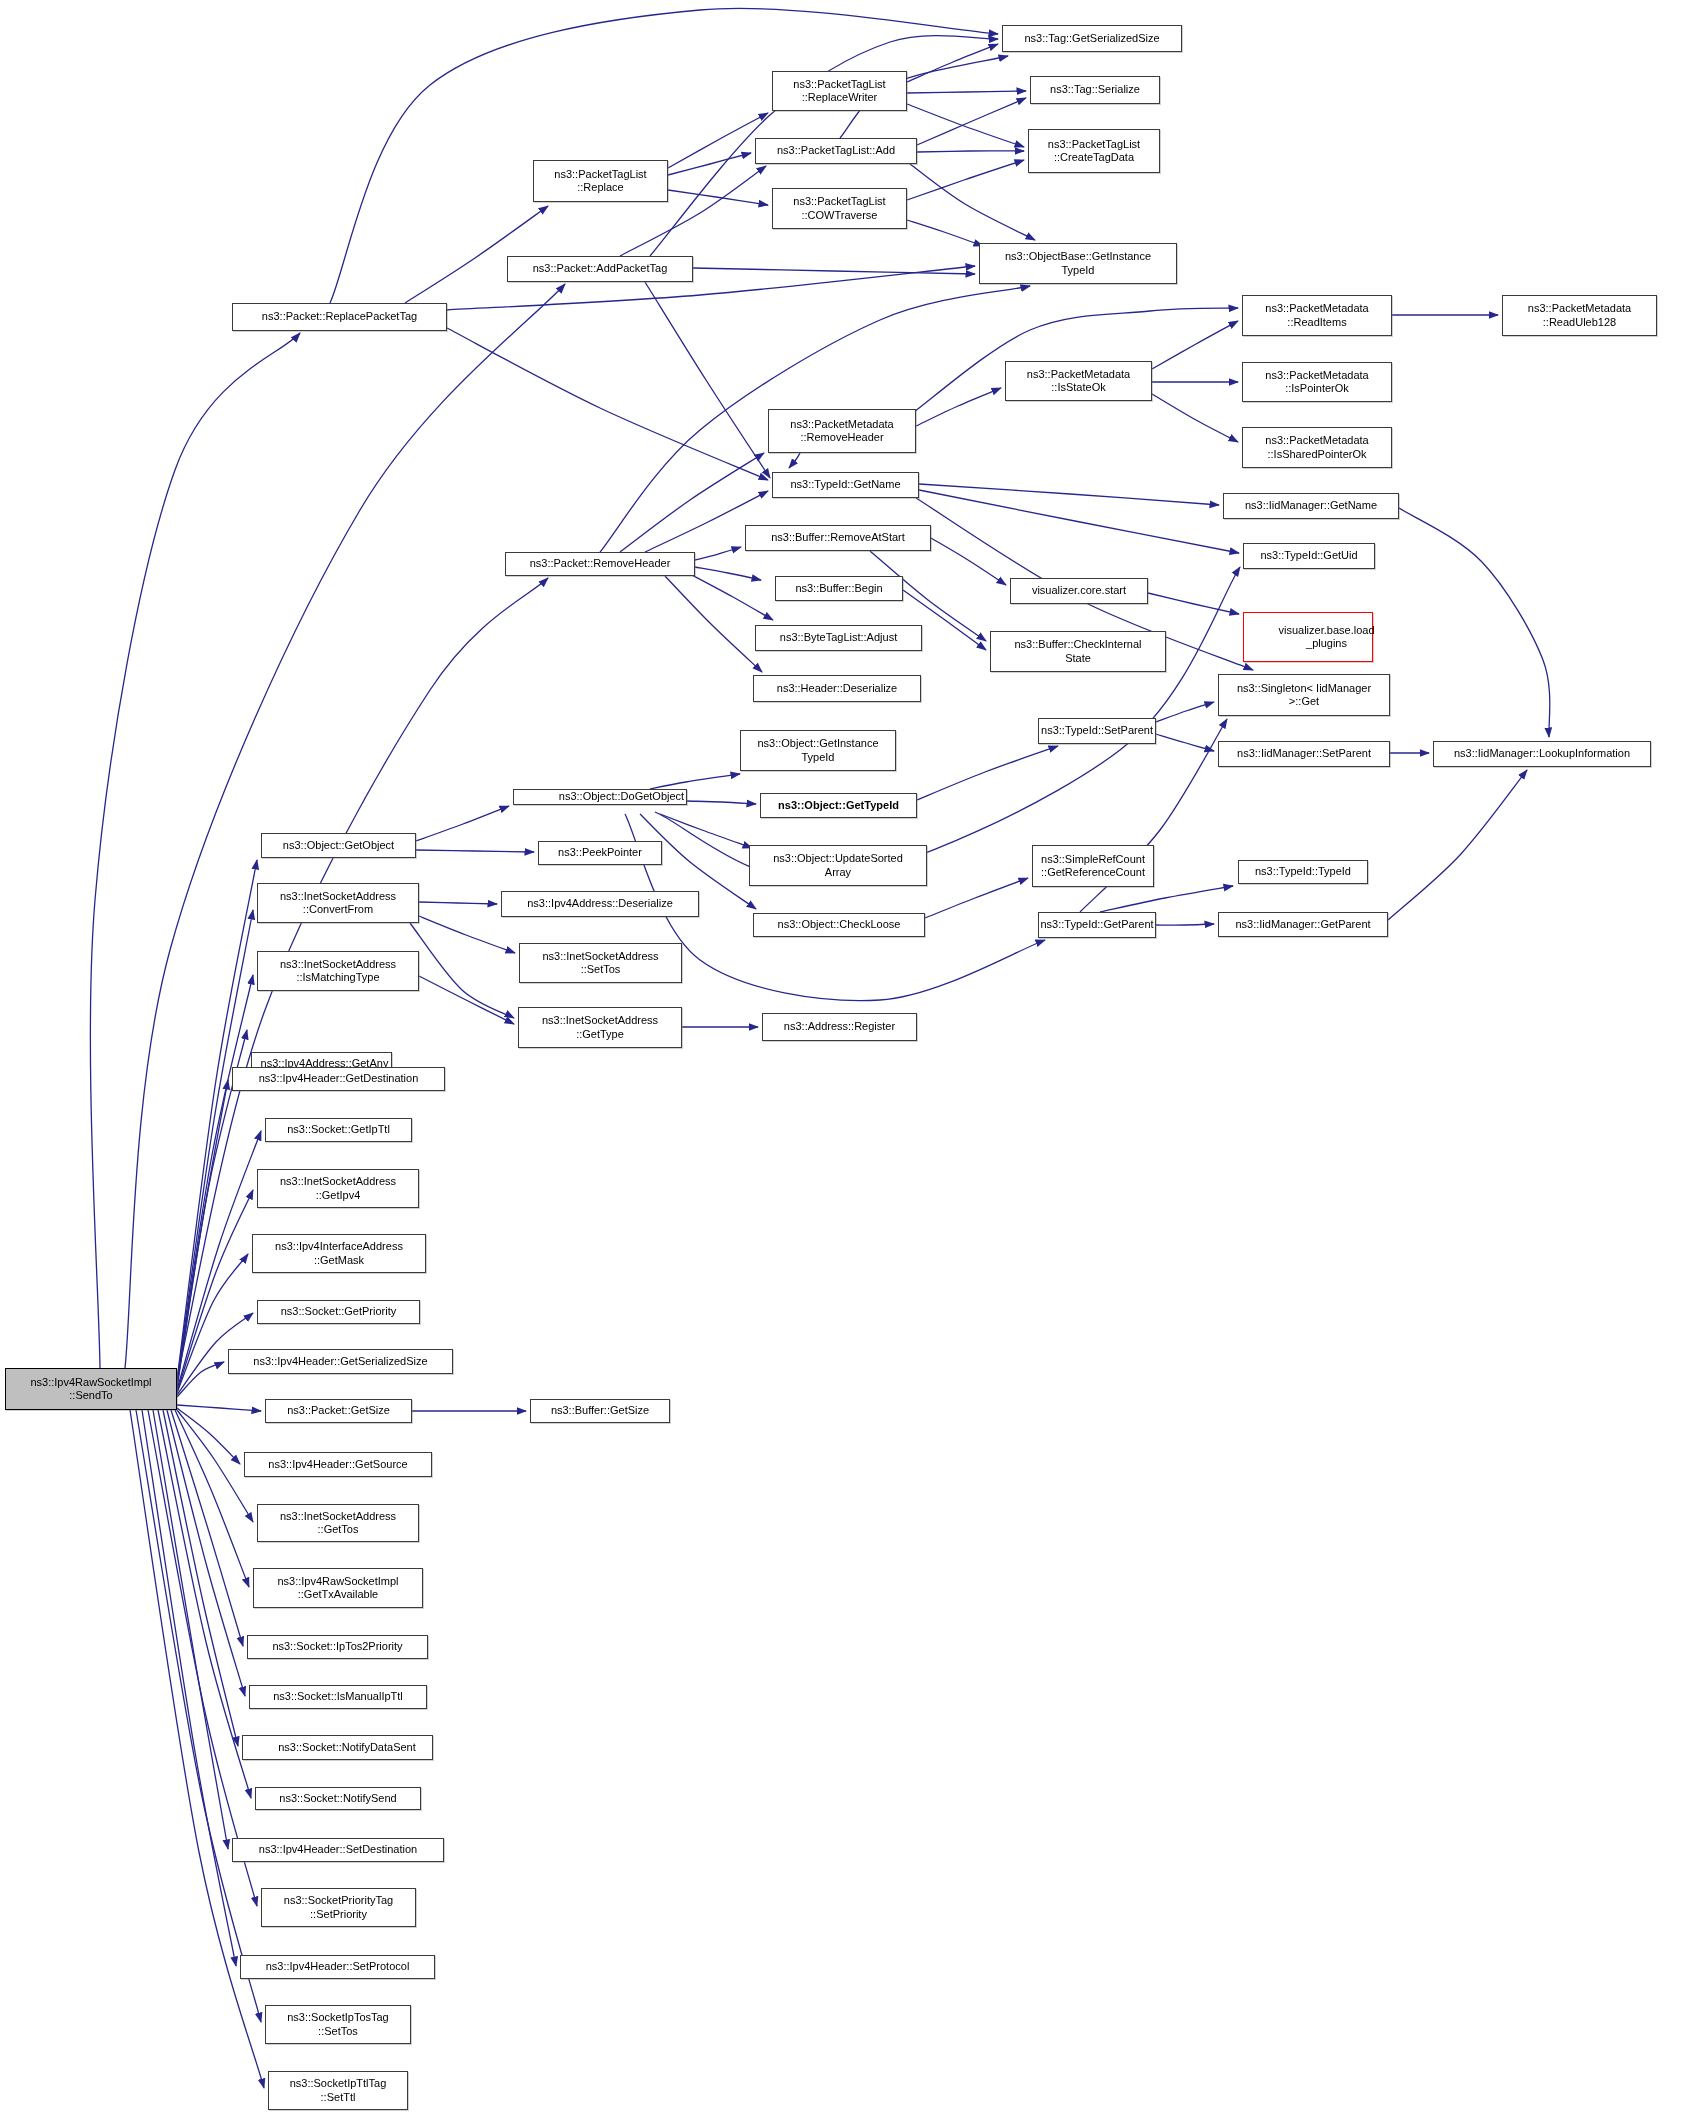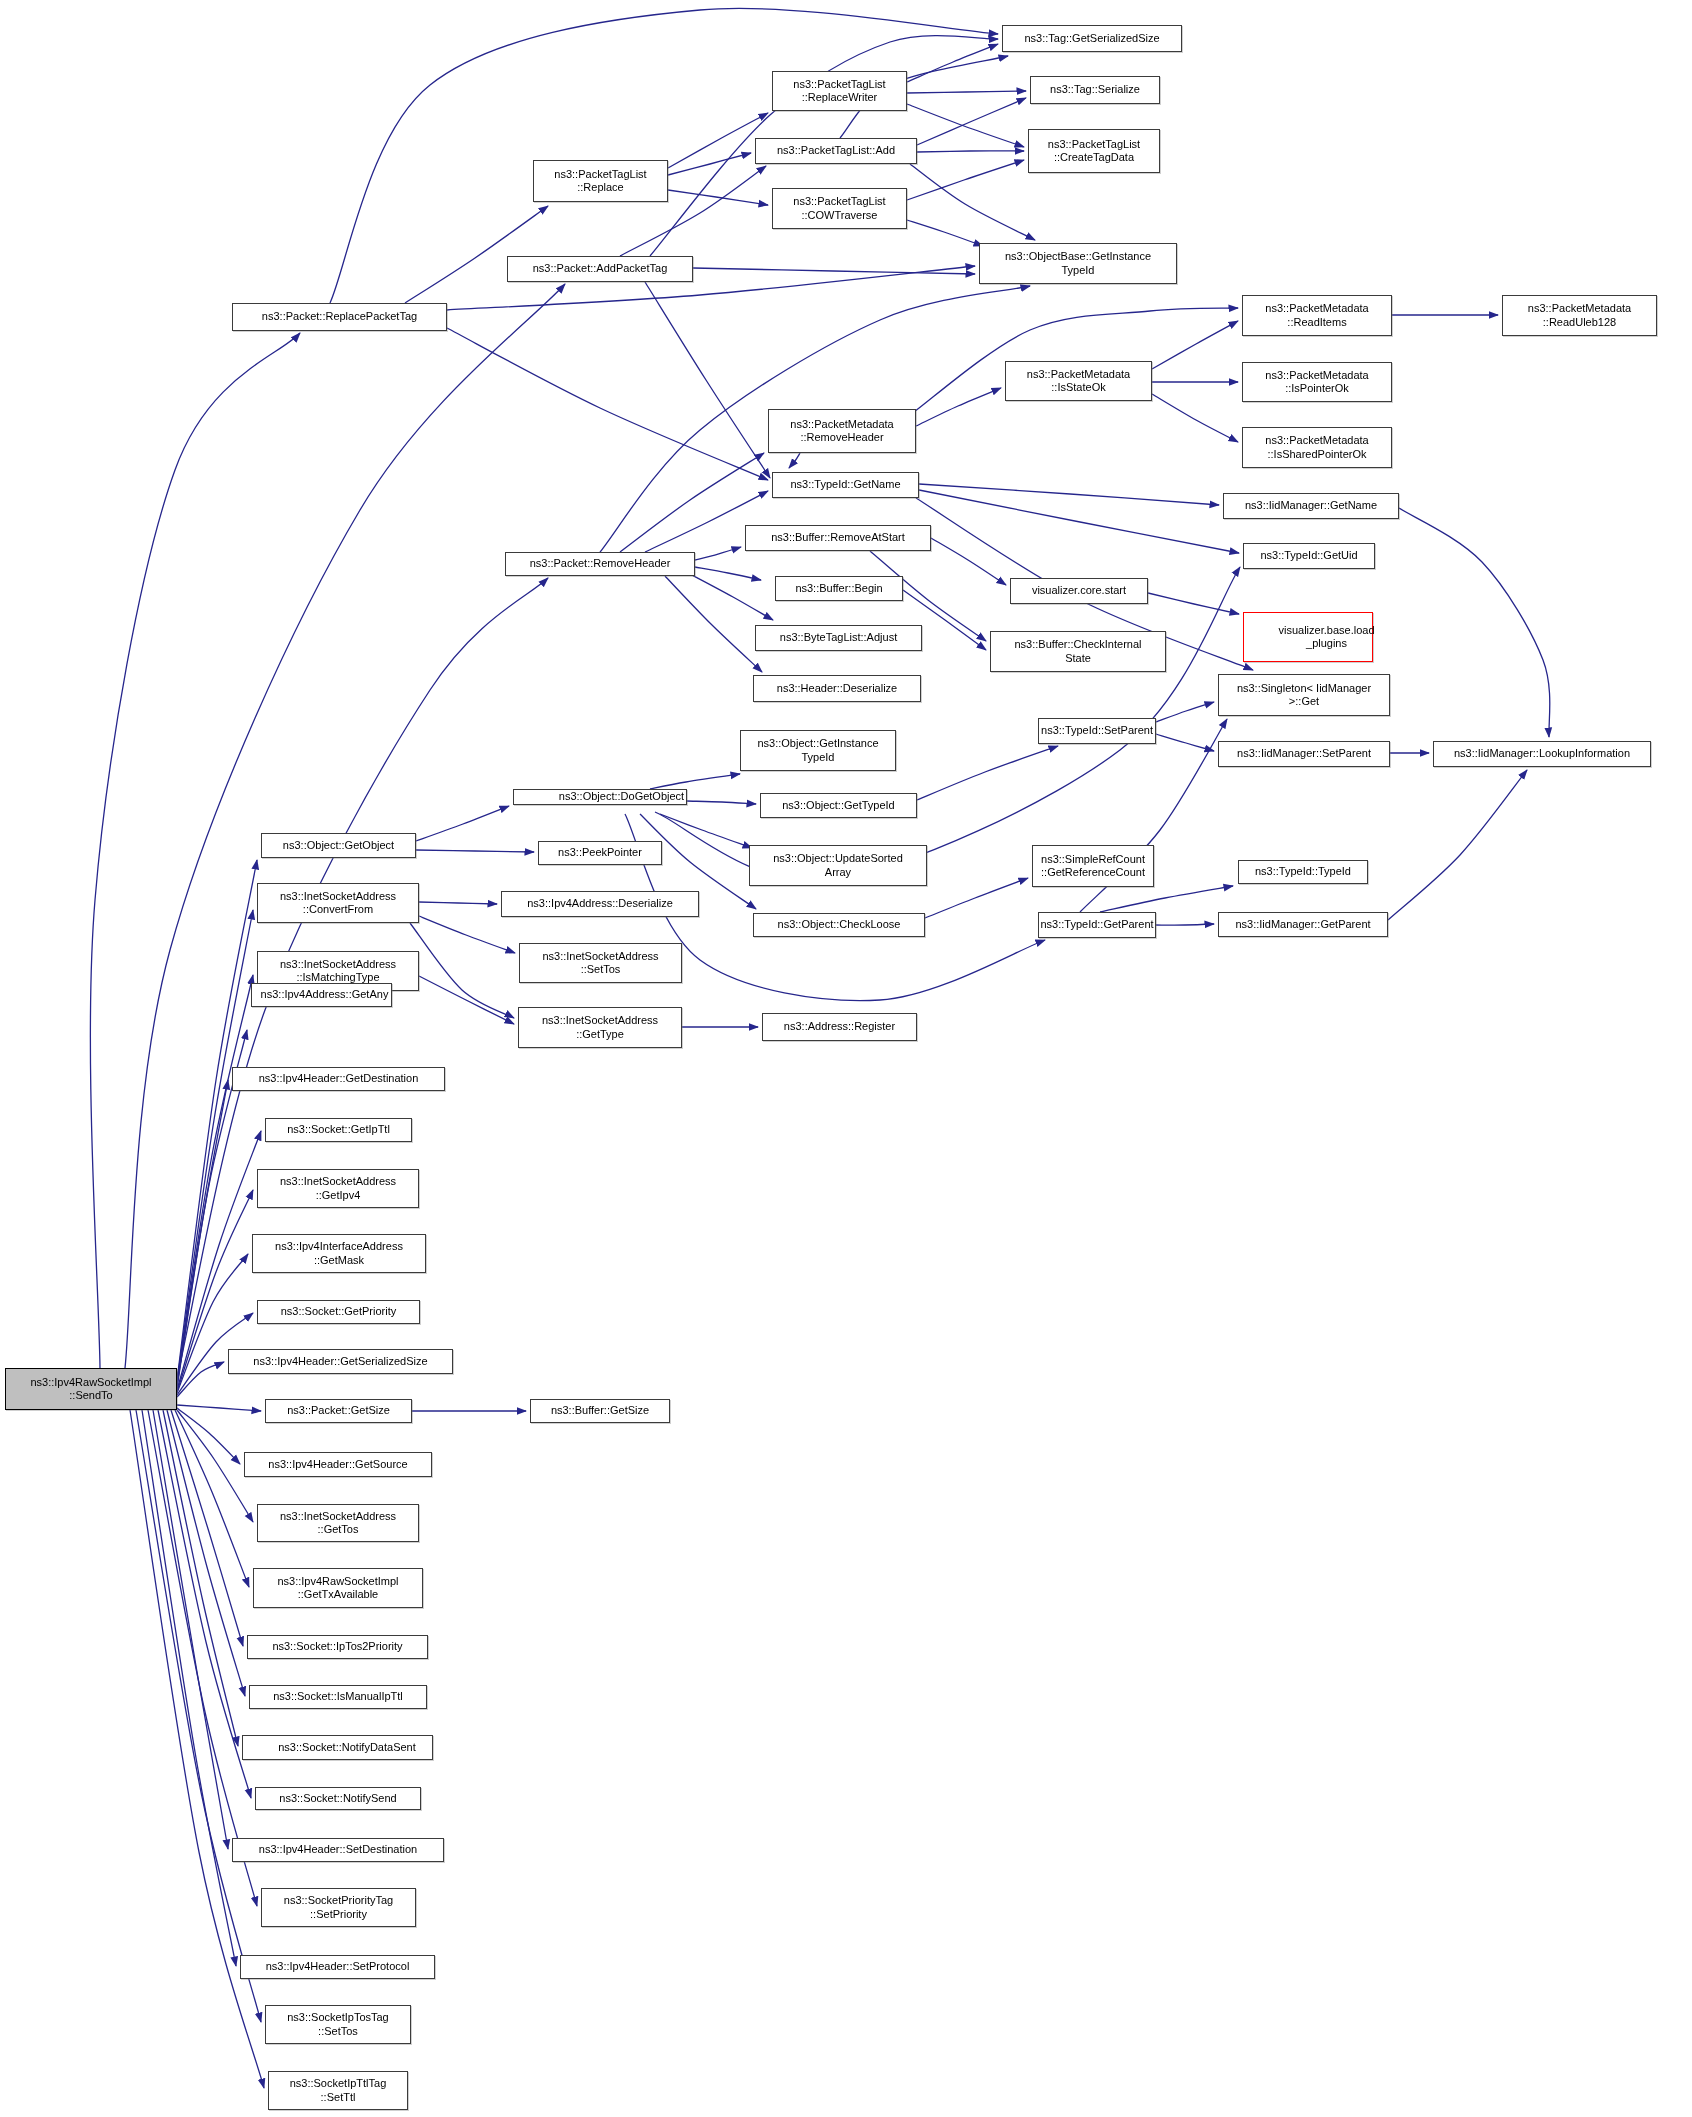--- a/index.html
+++ b/index.html
@@ -157,21 +157,21 @@
       <div class="node" style="left: 768px; top: 409px; width: 148px; height: 44px;">ns3::PacketMetadata
 ::RemoveHeader</div>
       <div class="node" style="left: 772px; top: 472px; width: 147px; height: 26px;">ns3::TypeId::GetName</div>
       <div class="node" style="left: 745px; top: 525px; width: 186px; height: 26px;">ns3::Buffer::RemoveAtStart</div>
       <div class="node" style="left: 775px; top: 576px; width: 128px; height: 25px;">ns3::Buffer::Begin</div>
       <div class="node" style="left: 755px; top: 625px; width: 167px; height: 26px;">ns3::ByteTagList::Adjust</div>
       <div class="node" style="left: 753px; top: 675px; width: 168px; height: 27px;">ns3::Header::Deserialize</div>
       <div class="node" style="left: 740px; top: 730px; width: 156px; height: 41px;">ns3::Object::GetInstance
 TypeId</div>
       <div class="node" style="left: 513px; top: 789px; width: 174px; height: 16px; padding-left: 45px;">ns3::Object::DoGetObject</div>
-      <div class="node" style="left: 760px; top: 793px; width: 157px; height: 25px;">ns3::Object::GetTypeId</div>
+      <div class="node" style="left: 760px; top: 793px; width: 157px; height: 25px; font-weight: bold;">ns3::Object::GetTypeId</div>
       <div class="node" style="left: 749px; top: 845px; width: 178px; height: 41px;">ns3::Object::UpdateSorted
 Array</div>
       <div class="node" style="left: 753px; top: 913px; width: 172px; height: 24px;">ns3::Object::CheckLoose</div>
       <div class="node" style="left: 1005px; top: 361px; width: 147px; height: 40px;">ns3::PacketMetadata
 ::IsStateOk</div>
       <div class="node" style="left: 1242px; top: 295px; width: 150px; height: 41px;">ns3::PacketMetadata
 ::ReadItems</div>
       <div class="node" style="left: 1502px; top: 295px; width: 155px; height: 41px;">ns3::PacketMetadata
 ::ReadUleb128</div>
       <div class="node" style="left: 1242px; top: 362px; width: 150px; height: 40px;">ns3::PacketMetadata
@@ -198,21 +198,21 @@
       <div class="node" style="left: 505px; top: 552px; width: 190px; height: 24px;">ns3::Packet::RemoveHeader</div>
       <div class="node" style="left: 261px; top: 833px; width: 155px; height: 25px;">ns3::Object::GetObject</div>
       <div class="node" style="left: 538px; top: 841px; width: 124px; height: 24px;">ns3::PeekPointer</div>
       <div class="node" style="left: 257px; top: 883px; width: 162px; height: 40px;">ns3::InetSocketAddress
 ::ConvertFrom</div>
       <div class="node" style="left: 501px; top: 891px; width: 198px; height: 26px;">ns3::Ipv4Address::Deserialize</div>
       <div class="node" style="left: 257px; top: 951px; width: 162px; height: 40px;">ns3::InetSocketAddress
 ::IsMatchingType</div>
       <div class="node" style="left: 519px; top: 943px; width: 163px; height: 40px;">ns3::InetSocketAddress
 ::SetTos</div>
-      <div class="node" style="left: 251px; top: 983px; width: 141px; height: 24px; padding-left: 8px;">ns3::Ipv4Address::GetAny</div>
+      <div class="node" style="left: 251px; top: 1052px; width: 141px; height: 24px; padding-left: 8px;">ns3::Ipv4Address::GetAny</div>
       <div class="node" style="left: 518px; top: 1007px; width: 164px; height: 41px;">ns3::InetSocketAddress
 ::GetType</div>
       <div class="node" style="left: 232px; top: 1067px; width: 213px; height: 24px;">ns3::Ipv4Header::GetDestination</div>
       <div class="node" style="left: 762px; top: 1013px; width: 155px; height: 28px;">ns3::Address::Register</div>
       <div class="node" style="left: 265px; top: 1118px; width: 147px; height: 24px;">ns3::Socket::GetIpTtl</div>
       <div class="node" style="left: 257px; top: 1169px; width: 162px; height: 39px;">ns3::InetSocketAddress
 ::GetIpv4</div>
       <div class="node" style="left: 252px; top: 1234px; width: 174px; height: 39px;">ns3::Ipv4InterfaceAddress
 ::GetMask</div>
       <div class="node" style="left: 257px; top: 1300px; width: 163px; height: 24px;">ns3::Socket::GetPriority</div>

